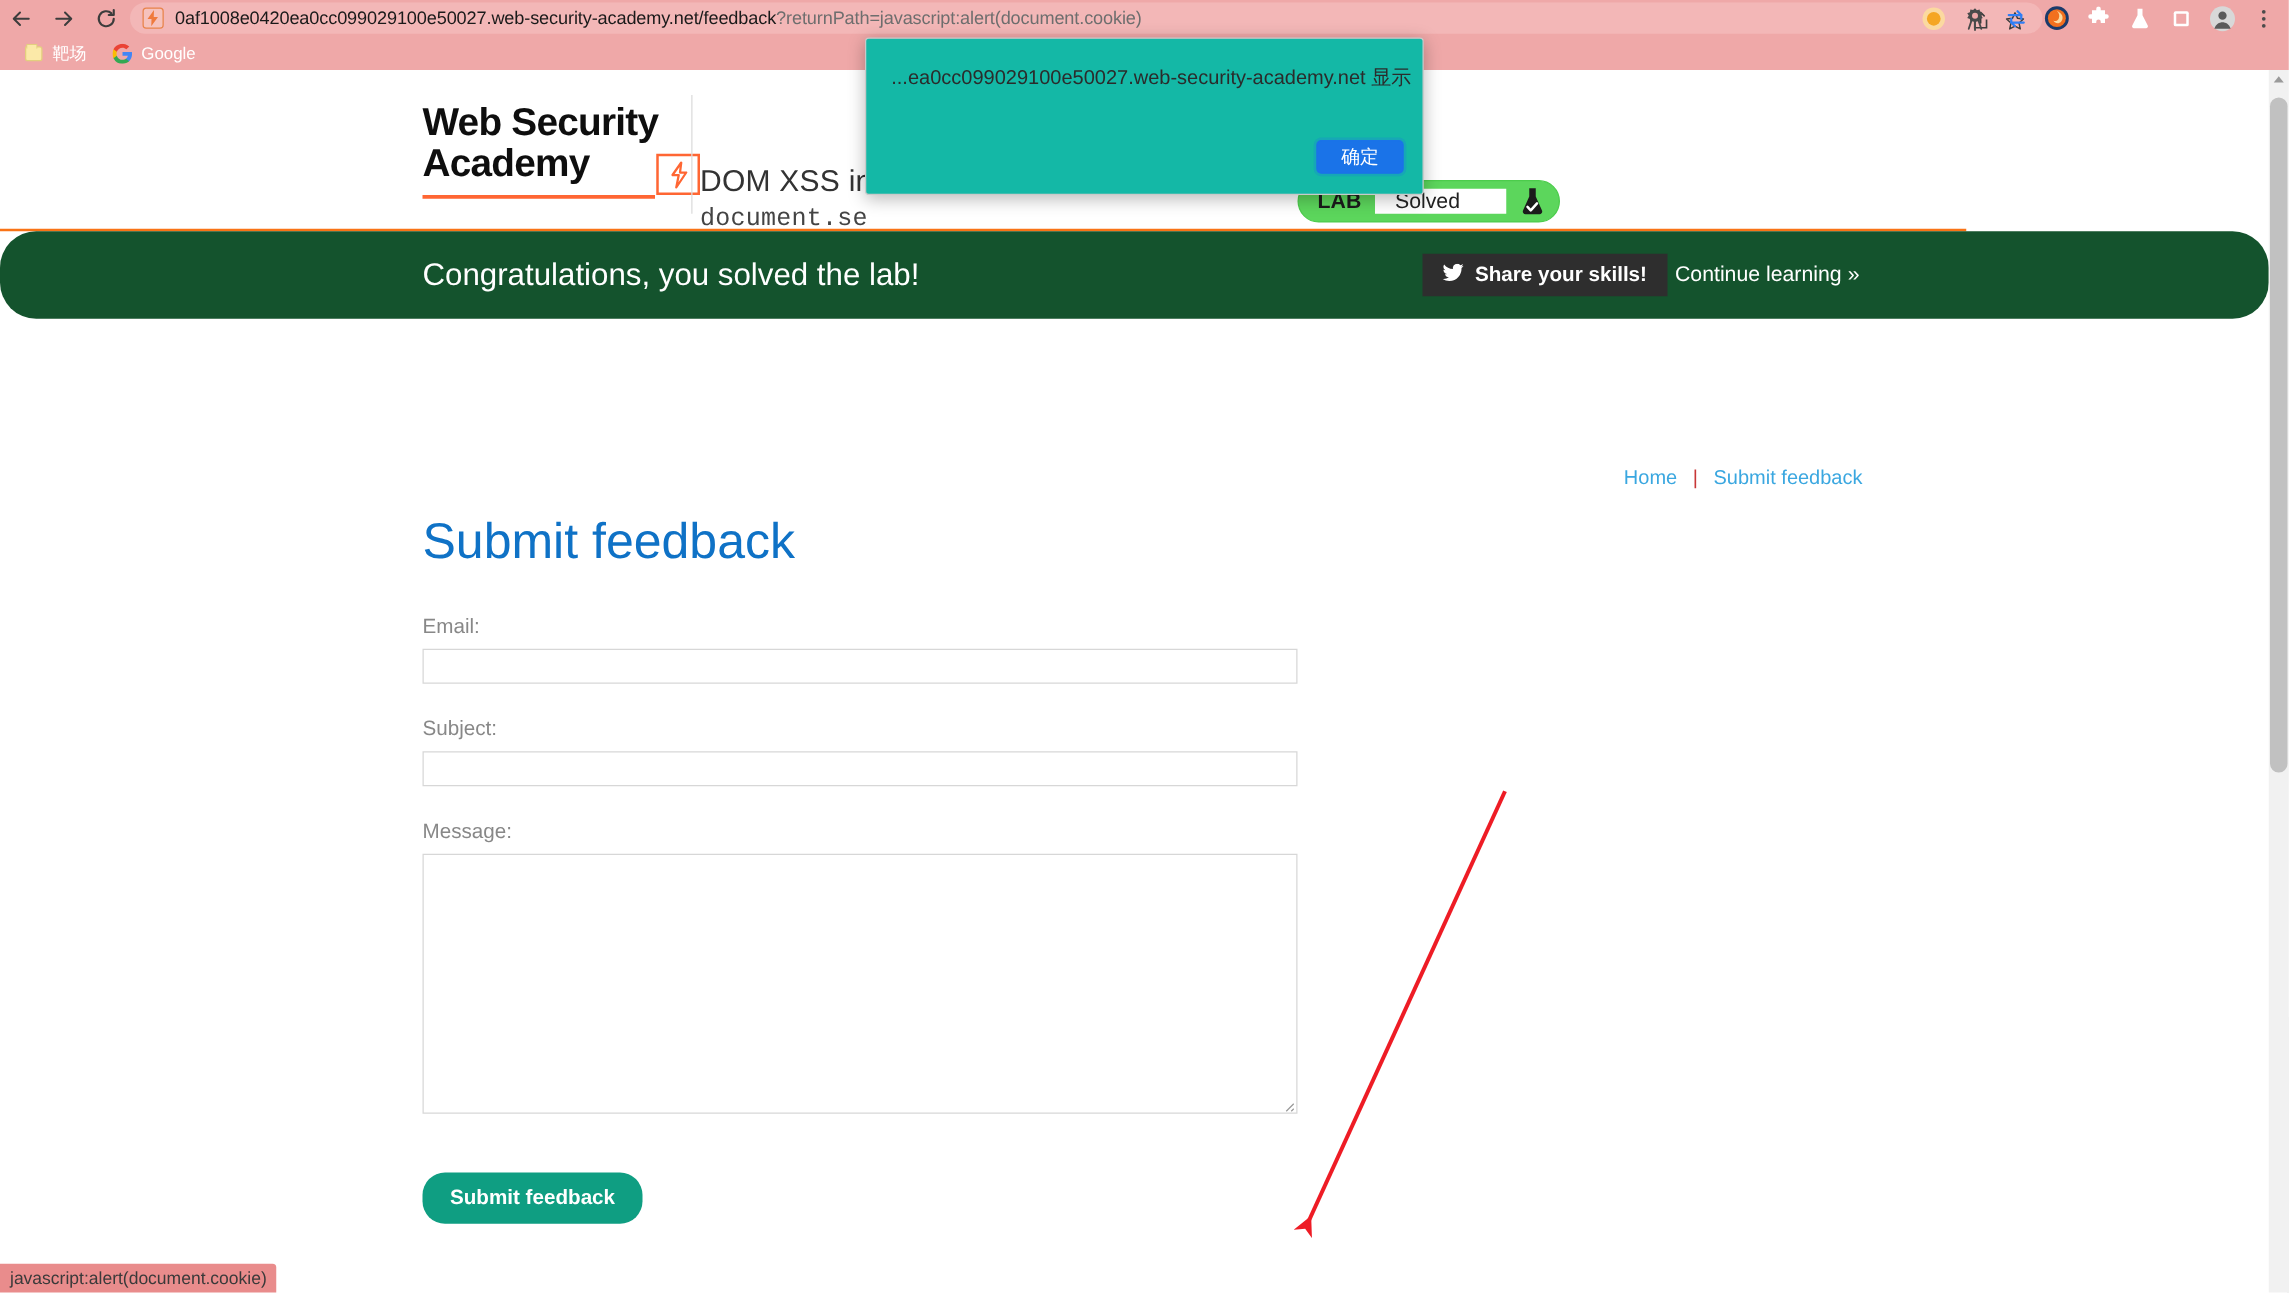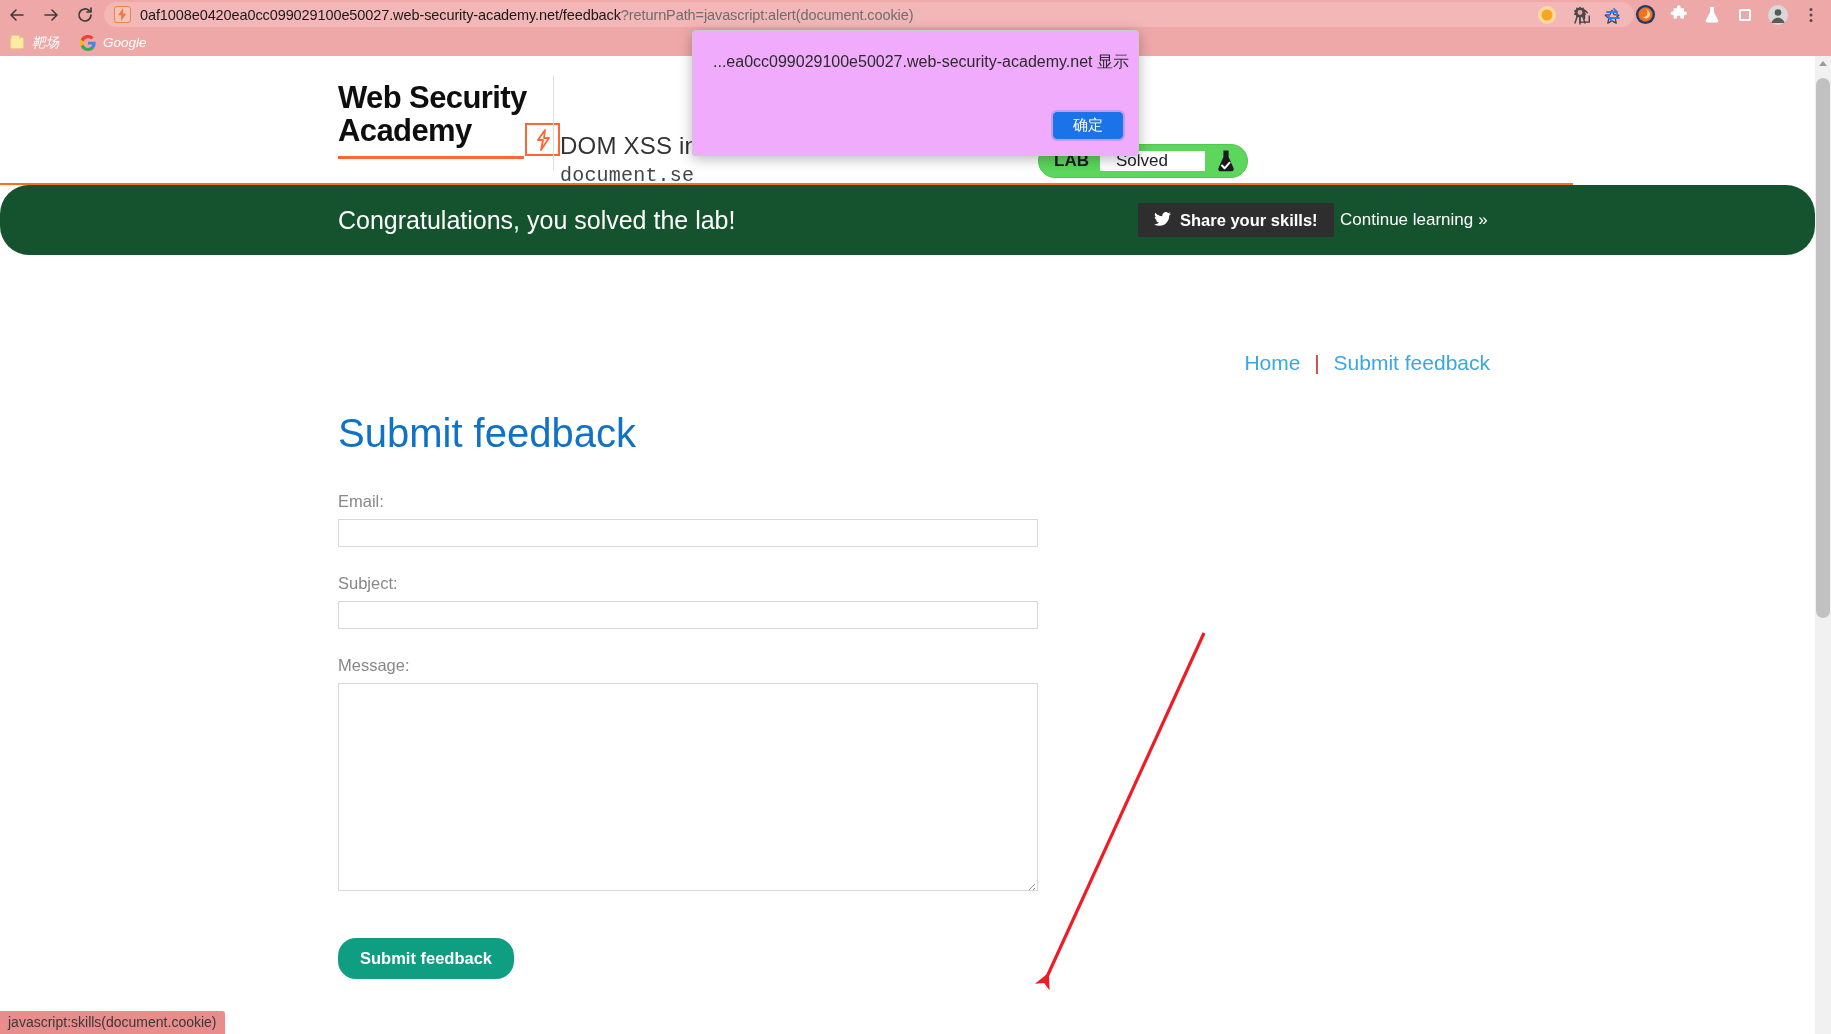--- a/index.html
+++ b/index.html
@@ -50,21 +50,21 @@
   }
   .omni-icon { width: 28px; height: 25px; display:flex; align-items:center; justify-content:center; color:#3d3d3d; }
   .toolbar-right {
     position: absolute; right: 0; top: 0; height: 29px;
     display: flex; align-items: center; padding-right: 4px;
   }
   .tb-icon { width: 33px; height: 29px; display:flex; align-items:center; justify-content:center; }
 
   .bookmarks-row {
     position: absolute; top: 29px; left: 0; width: 1831px; height: 27px;
-    display: flex; align-items: center;  font-style: italic;
+    display: flex; align-items: center; padding-left: 10px;
   }
   .bm {
     display: flex; align-items: center; height: 22px;
     padding: 0 8px; margin-right: 4px; border-radius: 4px;
     font-size: 13.5px; color: #ffffff;
   }
   .bm-ico { width: 17px; height: 17px; margin-right: 7px; display:flex; align-items:center; justify-content:center; }
   .folder-ico {
     width: 14px; height: 12px; background: #fbe9a8; border: 1px solid #e3cf7e; border-radius: 1px 2px 2px 2px;
     position: relative;
@@ -166,22 +166,22 @@
     font-size: 16.5px; font-weight: bold;
   }
   .continue-learning {
     position: absolute; left: 1340px;
     font-size: 17px; color: #ffffff;
   }
   .continue-learning .chev { margin-left: 5px; }
 
   
   .breadcrumb {
-    position: absolute; right: 325px; top: 295px;
-    font-size: 21px; color: #0a9dd9;
+    position: absolute; right: 325px; top: 318px;
+    font-size: 16px; color: #0a9dd9;
   }
   .breadcrumb a { color: #3aa7e0; text-decoration: none; }
   .breadcrumb .sep { color: #c83737; margin: 0 8px; }
 
   .content { position: absolute; left: 338px; top: 355px; width: 700px; }
   .page-title {
     font-size: 40px; color: #0f72c6; font-weight: normal; margin: 0 0 36px 0;
   }
   .field-label {
     font-size: 16.5px; color: #888888; margin-bottom: 8px;
@@ -216,21 +216,21 @@
     background: #e98c8c; color: #3a3a3a;
     font-size: 14px; padding: 3px 8px 4px 8px;
     border-top-right-radius: 3px;
     white-space: nowrap; z-index: 30;
   }
 
   
   .js-dialog {
     position: absolute; left: 692px; top: 30px;
     width: 447px; height: 126px;
-    background: #f0abfc;
+    background: #14b8a6;
     border: 1px solid #c9c9c9;
     border-radius: 3px;
     box-shadow: 0 3px 14px rgba(0,0,0,0.28);
     z-index: 40;
   }
   .js-dialog-text {
     position: absolute; left: 20px; top: 21px;
     font-size: 16px; color: #2b2b2b; white-space: nowrap;
   }
   .js-dialog-ok {
@@ -470,13 +470,13 @@
     </marker>
   </defs>
   <line x1="1204" y1="633" x2="1046" y2="979" stroke="#ee1c25" stroke-width="3.2" marker-end="url(#arrowhead)"></line>
 </svg>
 
 <div class="js-dialog">
   <div class="js-dialog-text">...ea0cc099029100e50027.web-security-academy.net 显示</div>
   <button class="js-dialog-ok">确定</button>
 </div>
 
-<div class="status-bubble">javascript:skills(document.cookie)</div>
+<div class="status-bubble">javascript:alert(document.cookie)</div>
 
 </body></html>

